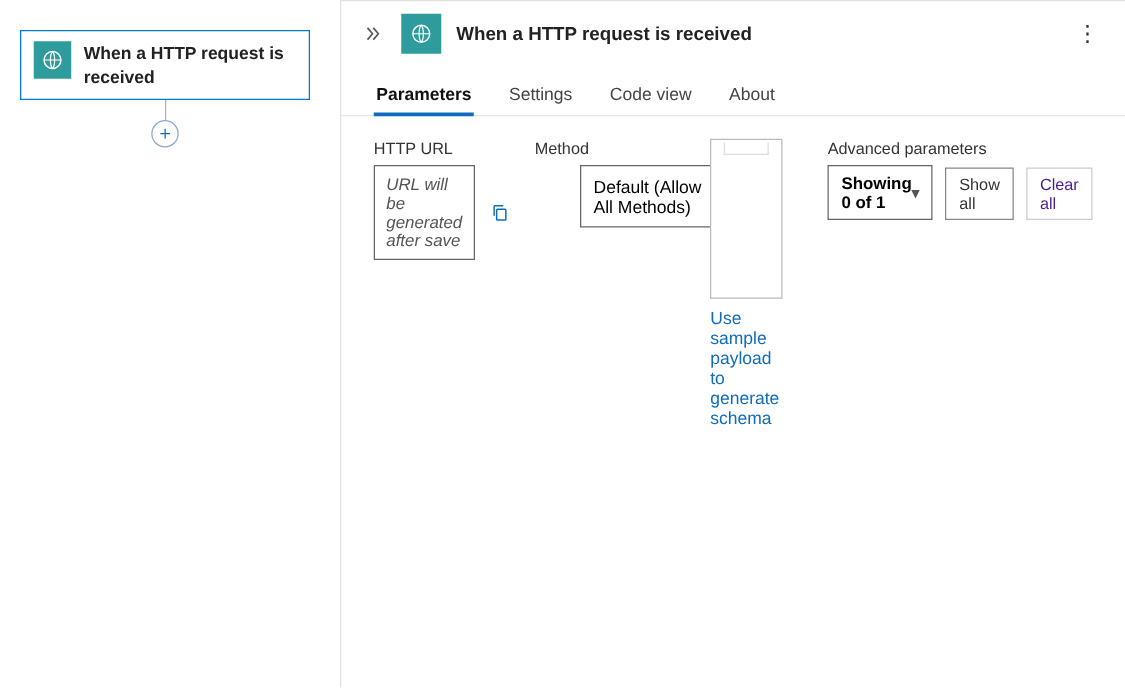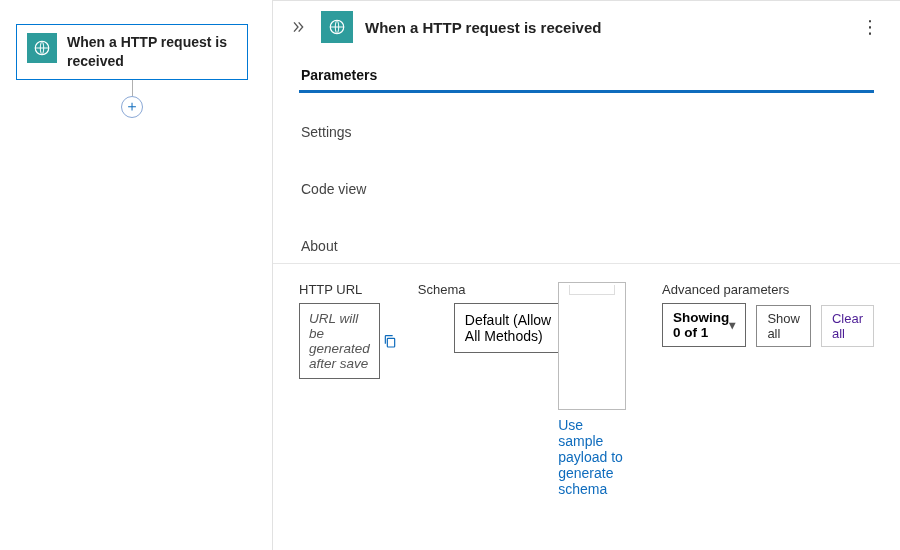--- a/index.html
+++ b/index.html
@@ -19,28 +19,28 @@
     
     .panel { flex: 1; border-left: 1px solid #e1e1e1; border-top: 1px solid #e1e1e1; display: flex; flex-direction: column; position: relative; }
     .panel-header { display: flex; align-items: center; padding: 10px 18px 8px 14px; gap: 12px; }
     .collapse-btn { width: 22px; height: 22px; display: flex; align-items: center; justify-content: center; cursor: pointer; color: #555; }
     .collapse-btn svg { width: 16px; height: 16px; }
     .panel-header .hdr-icon { width: 32px; height: 32px; background: #2e9c9c; display: flex; align-items: center; justify-content: center; }
     .panel-header .hdr-icon svg { width: 18px; height: 18px; fill: #fff; }
     .panel-title { font-size: 15px; font-weight: 600; color: #222; flex: 1; }
     .more-btn { width: 24px; height: 24px; display: flex; align-items: center; justify-content: center; cursor: pointer; color: #333; font-size: 18px; }
 
-    .tabs { display: flex; gap: 26px; padding: 10px 26px 0 26px; border-bottom: 1px solid #e6e6e6; flex-direction: column; }
+    .tabs { display: flex; gap: 26px; padding: 10px 26px 0 26px; border-bottom: 1px solid #e6e6e6; }
     .tab { font-size: 14px; color: #444; padding: 6px 2px 9px 2px; cursor: pointer; position: relative; }
     .tab.active { color: #111; font-weight: 600; }
     .tab.active::after { content: ""; position: absolute; left: 0; right: 0; bottom: -1px; height: 3px; background: #0f6cbd; }
 
     .panel-body { padding: 18px 26px 0 26px; display: flex; flex-direction: row; gap: 18px; overflow-y: auto; flex: 1; }
     .field-label { font-size: 13px; color: #333; margin-bottom: 6px; }
-    .url-row { display: flex; align-items: center; }
+    .url-row { display: flex; align-items: center; gap: 10px; }
     .url-box { flex: 1; border: 1px solid #666; padding: 7px 9px; font-size: 13.5px; font-style: italic; color: #555; }
     .copy-btn { width: 20px; height: 20px; color: #0f6cbd; cursor: pointer; display: flex; align-items: center; justify-content: center; }
     .copy-btn svg { width: 16px; height: 16px; }
 
     .select-box { width: 100%; border: 1px solid #666; padding: 8px 10px; font-size: 14px; display: flex; align-items: center; justify-content: space-between; cursor: pointer; background: #fff; margin-left: 36px; }
     .chev { color: #555; font-size: 12px; }
 
     .schema-box { width: 100%; border: 1px solid #bbb; height: 128px; background: #fff; position: relative; cursor: text; }
     .schema-inner-top { position: absolute; top: 2px; left: 10px; right: 10px; height: 10px; border: 1px solid #ddd; border-top: none; }
     .sample-link { font-size: 14px; color: #0f6cbd; cursor: pointer; margin-top: 7px; display: inline-block; }
@@ -107,21 +107,21 @@
           <div class="copy-btn">
             <svg viewBox="0 0 24 24" fill="none" stroke="currentColor" stroke-width="1.8">
                 <rect x="8" y="8" width="11" height="13" rx="1"></rect>
                 <path d="M5 16V5a1 1 0 0 1 1-1h10"></path>
               </svg>
           </div>
         </div>
       </div>
 
       <div>
-        <div class="field-label">Schema</div>
+        <div class="field-label">Method</div>
         <div class="select-box">
           <span>Default (Allow All Methods)</span>
           <span class="chev">▾</span>
         </div>
       </div>
 
       <div>
         <div class="schema-box">
           <div class="schema-inner-top"></div>
         </div>

